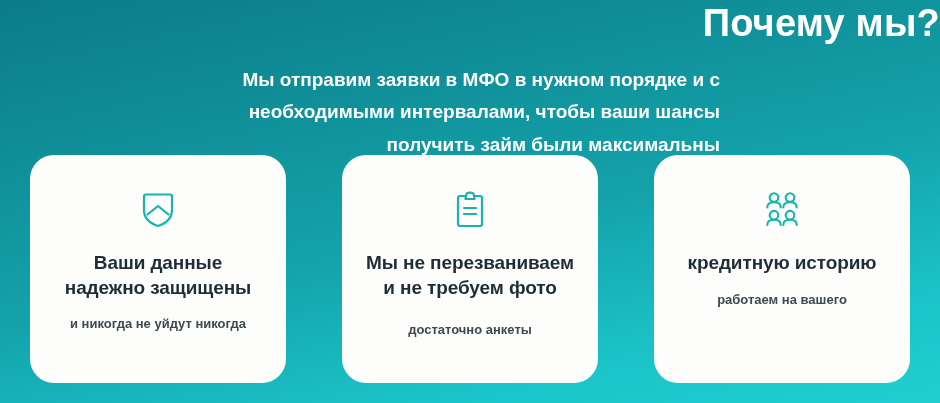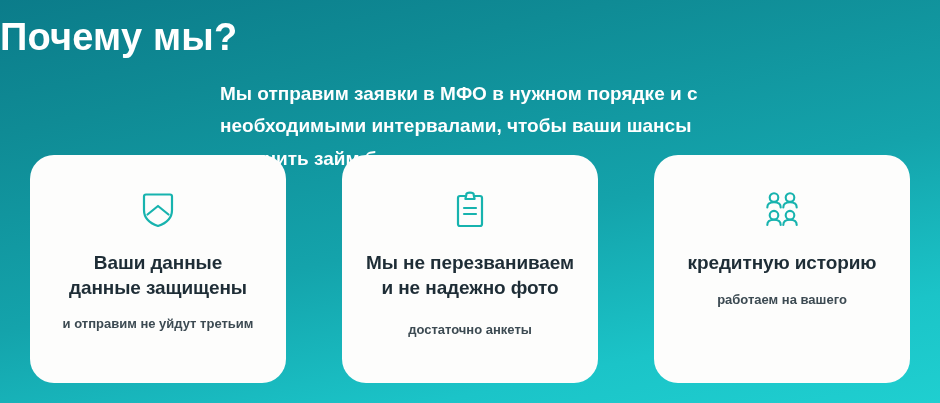--- a/index.html
+++ b/index.html
@@ -14,22 +14,21 @@
     position:relative;
     width:940px;
     height:403px;
     background:linear-gradient(168deg, #0b7c8a 0%, #0f8b95 22%, #14a3ab 55%, #1bc4c8 82%, #1fcfd0 100%);
     overflow:hidden;
   }
 
   .heading-wrap {
     position:absolute;
     top:0; left:0; right:0;
-    text-align:left;
-    padding-top:14px;
+    text-align:right;
   }
 
   .page-title {
     font-size:38px;
     font-weight:bold;
     color:#ffffff;
     letter-spacing:0.2px;
     line-height:1.25;
   }
 
@@ -107,39 +106,39 @@
 
     <div class="card">
       <div class="card-icon">
         <svg width="34" height="38" viewBox="0 0 34 38" fill="none">
           <path d="M3 5.5 C3 4.4 3.9 3.5 5 3.5 L29 3.5 C30.1 3.5 31 4.4 31 5.5 L31 19 C31 27.5 24.5 32.5 17 35 C9.5 32.5 3 27.5 3 19 Z" stroke="#17b3ae" stroke-width="2.2" stroke-linejoin="round" fill="none"></path>
           <path d="M6.5 23.5 L17 15 L27.5 23.5" stroke="#17b3ae" stroke-width="2.2" stroke-linejoin="round" stroke-linecap="round" fill="none"></path>
         </svg>
       </div>
       <div class="card-title">
         <div>Ваши данные</div>
-        <div>данные защищены</div>
+        <div>надежно защищены</div>
       </div>
       <div class="card-desc">
-        <div>и отправим не уйдут третьим</div>
+        <div>и никогда не уйдут никогда</div>
       </div>
     </div>
 
     <div class="card">
       <div class="card-icon">
         <svg width="30" height="38" viewBox="0 0 30 38" fill="none">
           <path d="M10 5 L5 5 C3.9 5 3 5.9 3 7 L3 33 C3 34.1 3.9 35 5 35 L25 35 C26.1 35 27 34.1 27 33 L27 7 C27 5.9 26.1 5 25 5 L20 5" stroke="#17b3ae" stroke-width="2.2" stroke-linejoin="round" stroke-linecap="round" fill="none"></path>
           <path d="M11.5 3 C11.5 2 12.4 1.6 15 1.6 C17.6 1.6 18.5 2 18.5 3 L19.6 8 L10.4 8 Z" stroke="#17b3ae" stroke-width="2.2" stroke-linejoin="round" fill="none"></path>
           <line x1="9" y1="17" x2="21" y2="17" stroke="#17b3ae" stroke-width="2.2" stroke-linecap="round"></line>
           <line x1="9" y1="23" x2="21" y2="23" stroke="#17b3ae" stroke-width="2.2" stroke-linecap="round"></line>
         </svg>
       </div>
       <div class="card-title">
         <div>Мы не перезваниваем</div>
-        <div>и не надежно фото</div>
+        <div>и не требуем фото</div>
       </div>
       <div class="card-desc spaced">
         <div>достаточно анкеты</div>
       </div>
     </div>
 
     <div class="card">
       <div class="card-icon">
         <svg width="40" height="36" viewBox="0 0 40 36" fill="none">
           <circle cx="12" cy="5.6" r="4.3" stroke="#17b3ae" stroke-width="2.1" fill="none"></circle>

